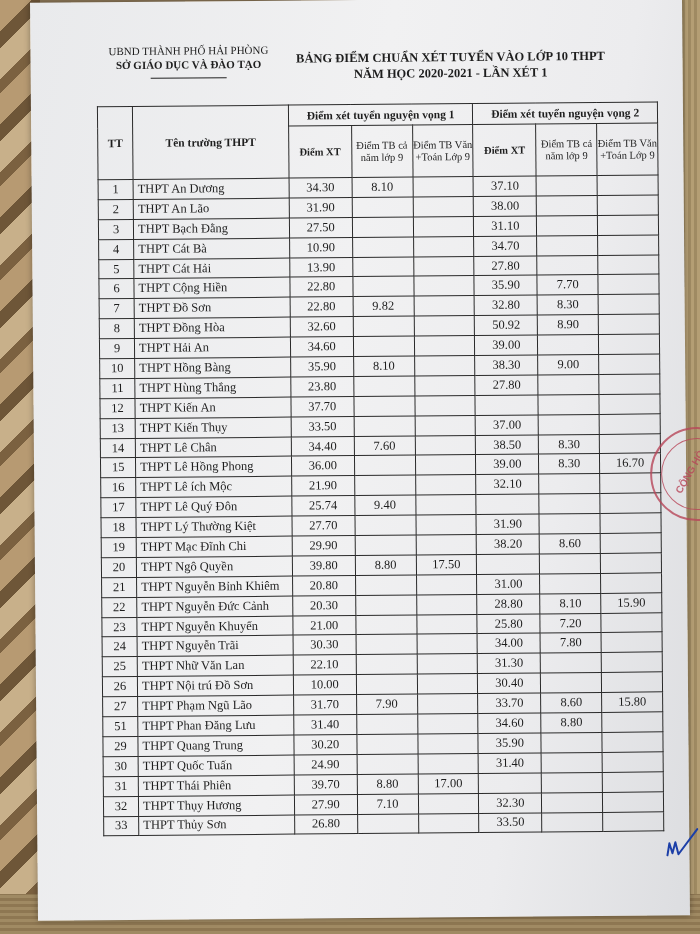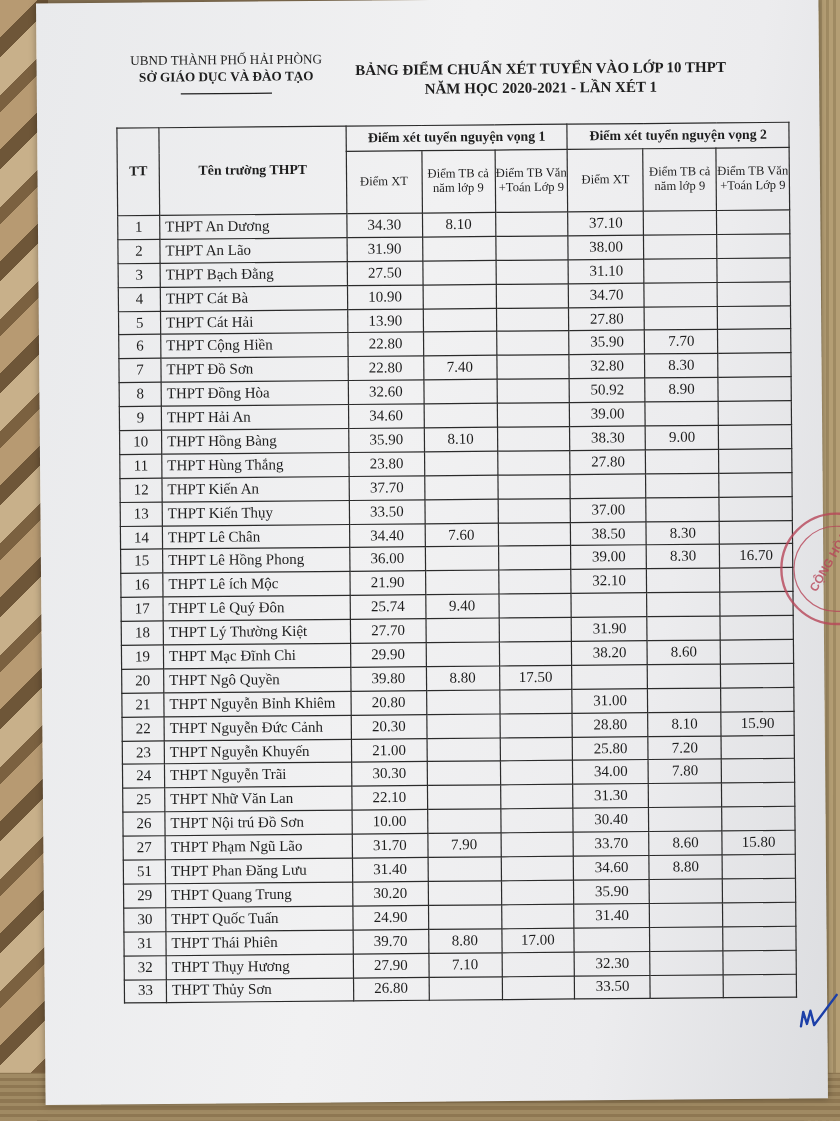--- a/index.html
+++ b/index.html
@@ -43,21 +43,21 @@
     border-collapse: collapse; color: #1e1e1e; font-size: 12.5px;
   }
   th, td { border: 1.5px solid #2b2b2b; padding: 0; }
   th { font-weight: normal; font-size: 10.5px; line-height: 12px; text-align: center; vertical-align: middle; }
   th.bold { font-weight: bold; font-size: 11.5px; }
   th.grp { height: 20px; font-weight: bold; font-size: 11.5px; }
   td { height: 18.9px; text-align: center; vertical-align: middle; }
   td.name { text-align: left; padding-left: 4px; }
   .col-tt { width: 33px; }
   .col-name { width: 150px; }
-  .col-xt { width: 60px; }
+  .col-xt { width: 60px; font-weight: bold; }
   .col-tb { width: 58px; margin-top: 12px; }
   .stamp {
     position: absolute; left: 616px; top: 430px; width: 90px; height: 90px;
     border: 2px solid #b8475a; border-radius: 50%; opacity: 0.8;
   }
   .stamp-inner {
     position: absolute; left: 9px; top: 9px; right: 9px; bottom: 9px;
     border: 1px solid #b8475a; border-radius: 50%;
   }
   .stamp-text {
@@ -162,21 +162,21 @@
           <td></td>
           <td></td>
           <td>35.90</td>
           <td>7.70</td>
           <td></td>
         </tr>
         <tr>
           <td>7</td>
           <td class="name">THPT Đồ Sơn</td>
           <td>22.80</td>
-          <td>7.40</td>
+          <td>9.82</td>
           <td></td>
           <td>32.80</td>
           <td>8.30</td>
           <td></td>
         </tr>
         <tr>
           <td>8</td>
           <td class="name">THPT Đồng Hòa</td>
           <td>32.60</td>
           <td></td>

